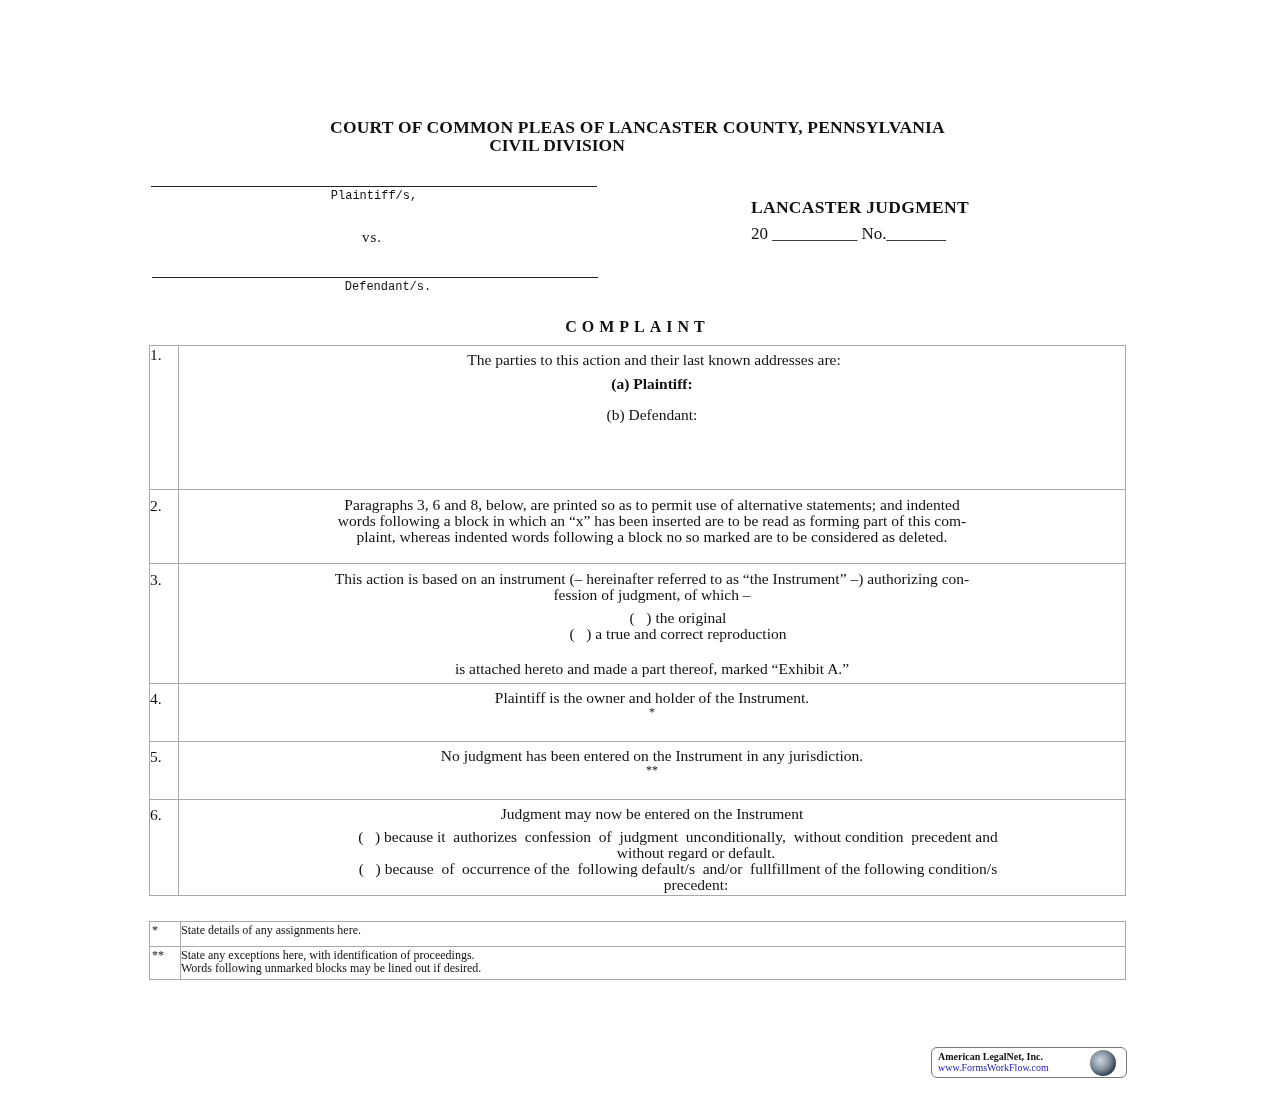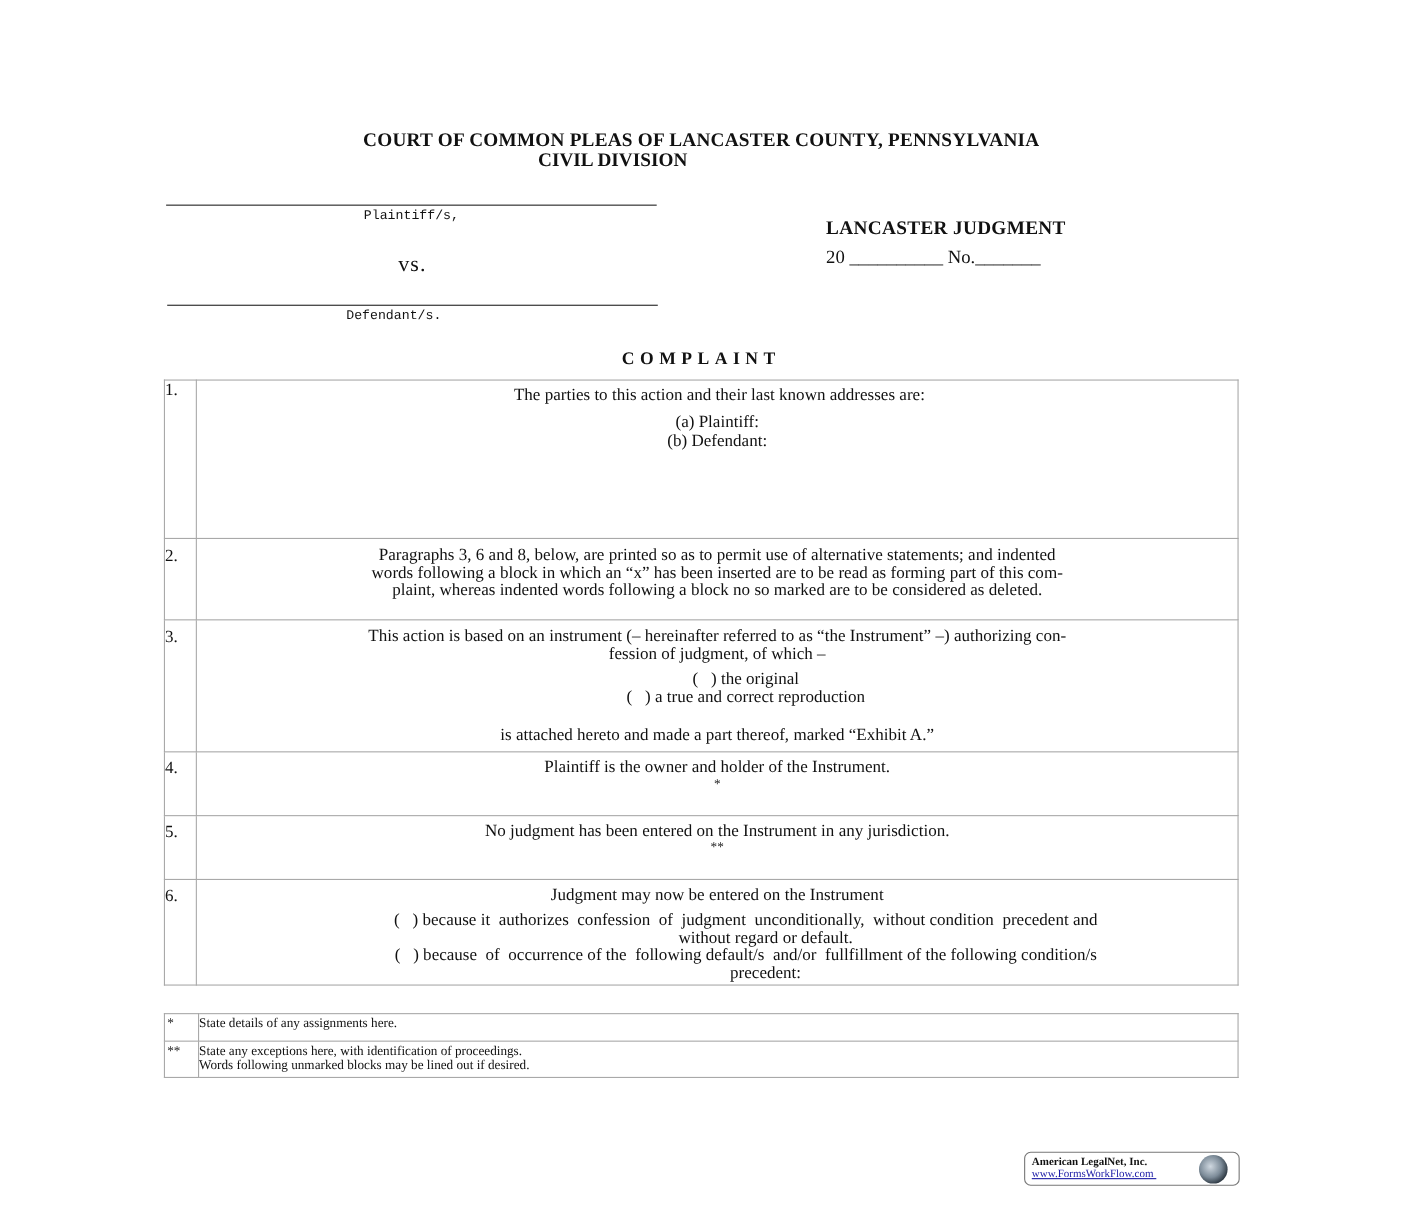--- a/index.html
+++ b/index.html
@@ -5,21 +5,21 @@
   html, body { margin: 0; padding: 0; background: #ffffff; }
   body { width: 1275px; height: 1100px; position: relative; overflow: hidden;
          font-family: "Liberation Serif", "DejaVu Serif", serif; color: #111; }
   .abs { position: absolute; }
   .court-title { left: 0; width: 1275px; top: 118px; text-align: center; font-weight: bold;
                  font-size: 17.5px; line-height: 18px; letter-spacing: 0.2px; }
   .civil-title { left: 0; width: 1114px; top: 136px; text-align: center; font-weight: bold;
                  font-size: 17.5px; line-height: 18px; }
   .rule { height: 0; border-top: 1px solid #222; }
   .caption-label { font-size: 12px; text-align: center; font-family: Liberation Mono, monospace; }
-  .vs { font-size: 20px; letter-spacing: 1px; }
+  .vs { font-size: 15px; letter-spacing: 1px; }
   .cj-title { left: 751px; top: 197px; font-weight: bold; font-size: 17.5px; letter-spacing: 0.3px; }
   .cj-line { left: 751px; top: 224px; font-size: 17px; }
   .complaint-title { left: 0; width: 1275px; top: 318px; text-align: center; font-weight: bold;
                      font-size: 16px; letter-spacing: 5px; }
   table.main, table.notes { position: absolute; left: 149px; width: 977px; border-collapse: collapse; }
   table.main { top: 345px; }
   table.notes { top: 921px; }
   table.main td, table.notes td { border: 1px solid #a9a9a9; vertical-align: top; padding: 0; }
   td.num { width: 28px; font-size: 15.5px; padding: 5px 0 0 2px; }
   td.body { font-size: 15.5px; padding: 5px 0 0 0; line-height: 16px; text-align: center; }
@@ -27,53 +27,53 @@
   .indent { padding-left: 52px; }
   .indent2 { padding-left: 88px; }
   .star { font-size: 12px; line-height: 12px; }
   table.notes td { font-size: 12px; line-height: 13px; }
   table.notes td.nnum { width: 28px; padding: 2px 0 4px 2px; }
   table.notes td.nbody { padding: 2px 0 4px 0; }
   .logo { left: 931px; top: 1047px; width: 194px; height: 29px; border: 1px solid #777;
           border-radius: 6px; background: #fff; }
   .logo-name { left: 6px; top: 4px; font-weight: bold; font-size: 10px; line-height: 10px; }
   .logo-url { left: 6px; top: 15px; font-size: 10px; line-height: 10px; color: #1a1aa6;
-              text-decoration: underline; white-space: pre; }
+              white-space: pre; }
   .logo-globe { left: 158px; top: 2px; width: 26px; height: 26px; border-radius: 50%;
                 background: radial-gradient(circle at 40% 40%, #cfd8e0 0%, #7d8c99 45%, #2b3640 75%, #0e1418 100%); }
 </style>
 </head>
 <body>
 
 <div class="abs court-title">COURT OF COMMON PLEAS OF LANCASTER COUNTY, PENNSYLVANIA</div>
 <div class="abs civil-title">CIVIL DIVISION</div>
 
 <div class="abs rule" style="left:151px; top:186px; width:446px;"></div>
 <div class="abs caption-label" style="left:151px; top:189px; width:446px;">Plaintiff/s,</div>
 <div class="abs vs" style="left:362px; top:229px;">vs.</div>
 <div class="abs rule" style="left:152px; top:277px; width:446px;"></div>
-<div class="abs caption-label" style="left:135px; top:280px; width:446px;">Defendant/s.</div>
+<div class="abs caption-label" style="left:165px; top:280px; width:446px;">Defendant/s.</div>
 
 <div class="abs cj-title">LANCASTER JUDGMENT</div>
 <div class="abs cj-line">
   <span>20</span>
   <span>__________</span>
   <span>No.</span><span>_______</span>
 </div>
 
 <div class="abs complaint-title">COMPLAINT</div>
 
 <table class="main">
   <tbody>
       <tr style="height:144px;">
     <td class="num">1.</td>
     <td class="body" style="padding-top:6px;">
       <div class="line" style="padding-left:4px;">The parties to this action and their last known addresses are:</div>
-      <div class="line" style="margin-top:8px;">(a) Plaintiff:</div>
-      <div class="line" style="margin-top:1px;">(b) Defendant:</div>
+      <div class="line" style="margin-top:8px;font-weight:bold;">(a) Plaintiff:</div>
+      <div class="line" style="margin-top:15px;">(b) Defendant:</div>
     </td>
   </tr>
   <tr style="height:74px;">
     <td class="num" style="padding-top:7px;">2.</td>
     <td class="body" style="padding-top:7px;">
       <div class="line">Paragraphs 3, 6 and 8, below, are printed so as to permit use of alternative statements; and indented</div>
       <div class="line">words following a block in which an “x” has been inserted are to be read as forming part of this com-</div>
       <div class="line">plaint, whereas indented words following a block no so marked are to be considered as deleted.</div>
     </td>
   </tr>

